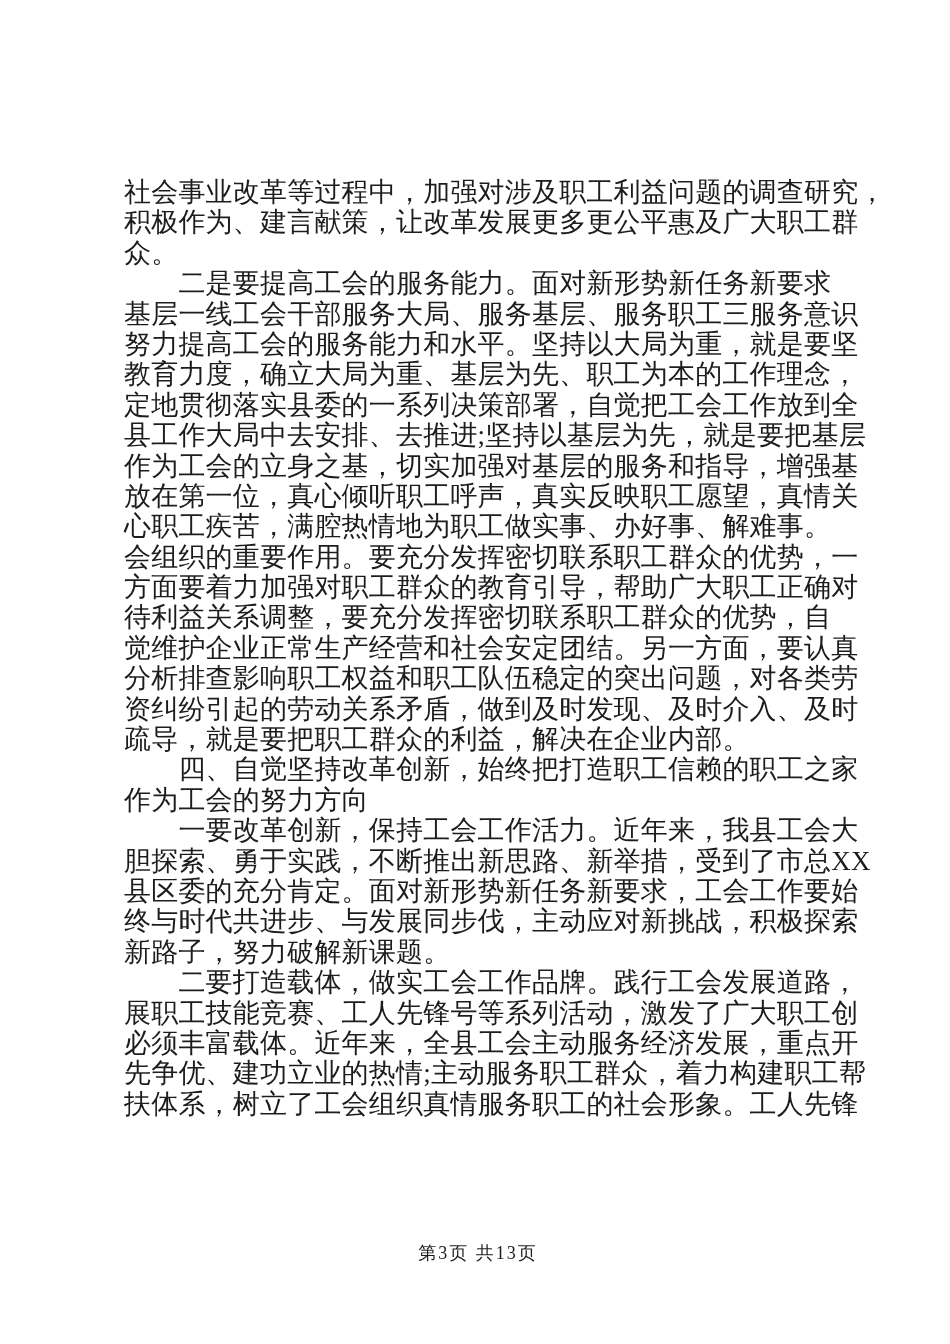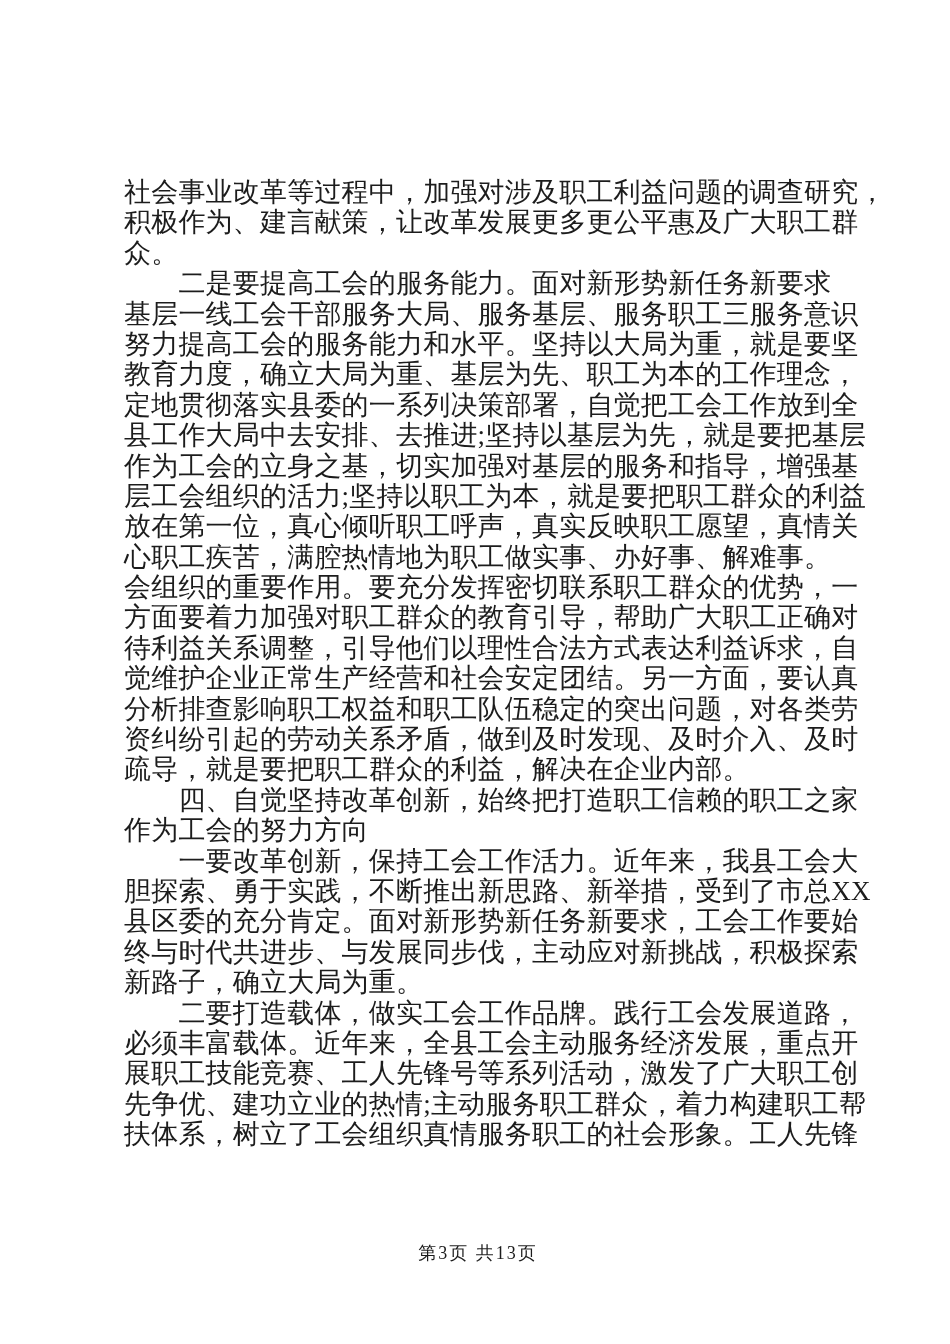--- a/index.html
+++ b/index.html
@@ -59,38 +59,37 @@
     <div class="doc-line">社会事业改革等过程中，加强对涉及职工利益问题的调查研究，</div>
     <div class="doc-line">积极作为、建言献策，让改革发展更多更公平惠及广大职工群</div>
     <div class="doc-line">众。</div>
     <div class="doc-line">　　二是要提高工会的服务能力。面对新形势新任务新要求</div>
     <div class="doc-line">基层一线工会干部服务大局、服务基层、服务职工三服务意识</div>
     <div class="doc-line">努力提高工会的服务能力和水平。坚持以大局为重，就是要坚</div>
     <div class="doc-line">教育力度，确立大局为重、基层为先、职工为本的工作理念，</div>
     <div class="doc-line">定地贯彻落实县委的一系列决策部署，自觉把工会工作放到全</div>
     <div class="doc-line">县工作大局中去安排、去推进;坚持以基层为先，就是要把基层</div>
     <div class="doc-line">作为工会的立身之基，切实加强对基层的服务和指导，增强基</div>
-    <div class="doc-line">层工会组织的活力;坚持以职工为本，就是要把职工群众的利益</div>
     <div class="doc-line">放在第一位，真心倾听职工呼声，真实反映职工愿望，真情关</div>
     <div class="doc-line">心职工疾苦，满腔热情地为职工做实事、办好事、解难事。</div>
     <div class="doc-line">会组织的重要作用。要充分发挥密切联系职工群众的优势，一</div>
     <div class="doc-line">方面要着力加强对职工群众的教育引导，帮助广大职工正确对</div>
-    <div class="doc-line">待利益关系调整，引导他们以理性合法方式表达利益诉求，自</div>
+    <div class="doc-line">待利益关系调整，要充分发挥密切联系职工群众的优势，自</div>
     <div class="doc-line">觉维护企业正常生产经营和社会安定团结。另一方面，要认真</div>
     <div class="doc-line">分析排查影响职工权益和职工队伍稳定的突出问题，对各类劳</div>
     <div class="doc-line">资纠纷引起的劳动关系矛盾，做到及时发现、及时介入、及时</div>
     <div class="doc-line">疏导，就是要把职工群众的利益，解决在企业内部。</div>
     <div class="doc-line">　　四、自觉坚持改革创新，始终把打造职工信赖的职工之家</div>
     <div class="doc-line">作为工会的努力方向</div>
     <div class="doc-line">　　一要改革创新，保持工会工作活力。近年来，我县工会大</div>
     <div class="doc-line">胆探索、勇于实践，不断推出新思路、新举措，受到了市总XX</div>
     <div class="doc-line">县区委的充分肯定。面对新形势新任务新要求，工会工作要始</div>
     <div class="doc-line">终与时代共进步、与发展同步伐，主动应对新挑战，积极探索</div>
-    <div class="doc-line">新路子，确立大局为重。</div>
+    <div class="doc-line">新路子，努力破解新课题。</div>
     <div class="doc-line">　　二要打造载体，做实工会工作品牌。践行工会发展道路，</div>
+    <div class="doc-line">展职工技能竞赛、工人先锋号等系列活动，激发了广大职工创</div>
     <div class="doc-line">必须丰富载体。近年来，全县工会主动服务经济发展，重点开</div>
-    <div class="doc-line">展职工技能竞赛、工人先锋号等系列活动，激发了广大职工创</div>
     <div class="doc-line">先争优、建功立业的热情;主动服务职工群众，着力构建职工帮</div>
     <div class="doc-line">扶体系，树立了工会组织真情服务职工的社会形象。工人先锋</div>
   </div>
 
   <div class="page-footer">第3页 共13页</div>
 </div>
 
 </body></html>

